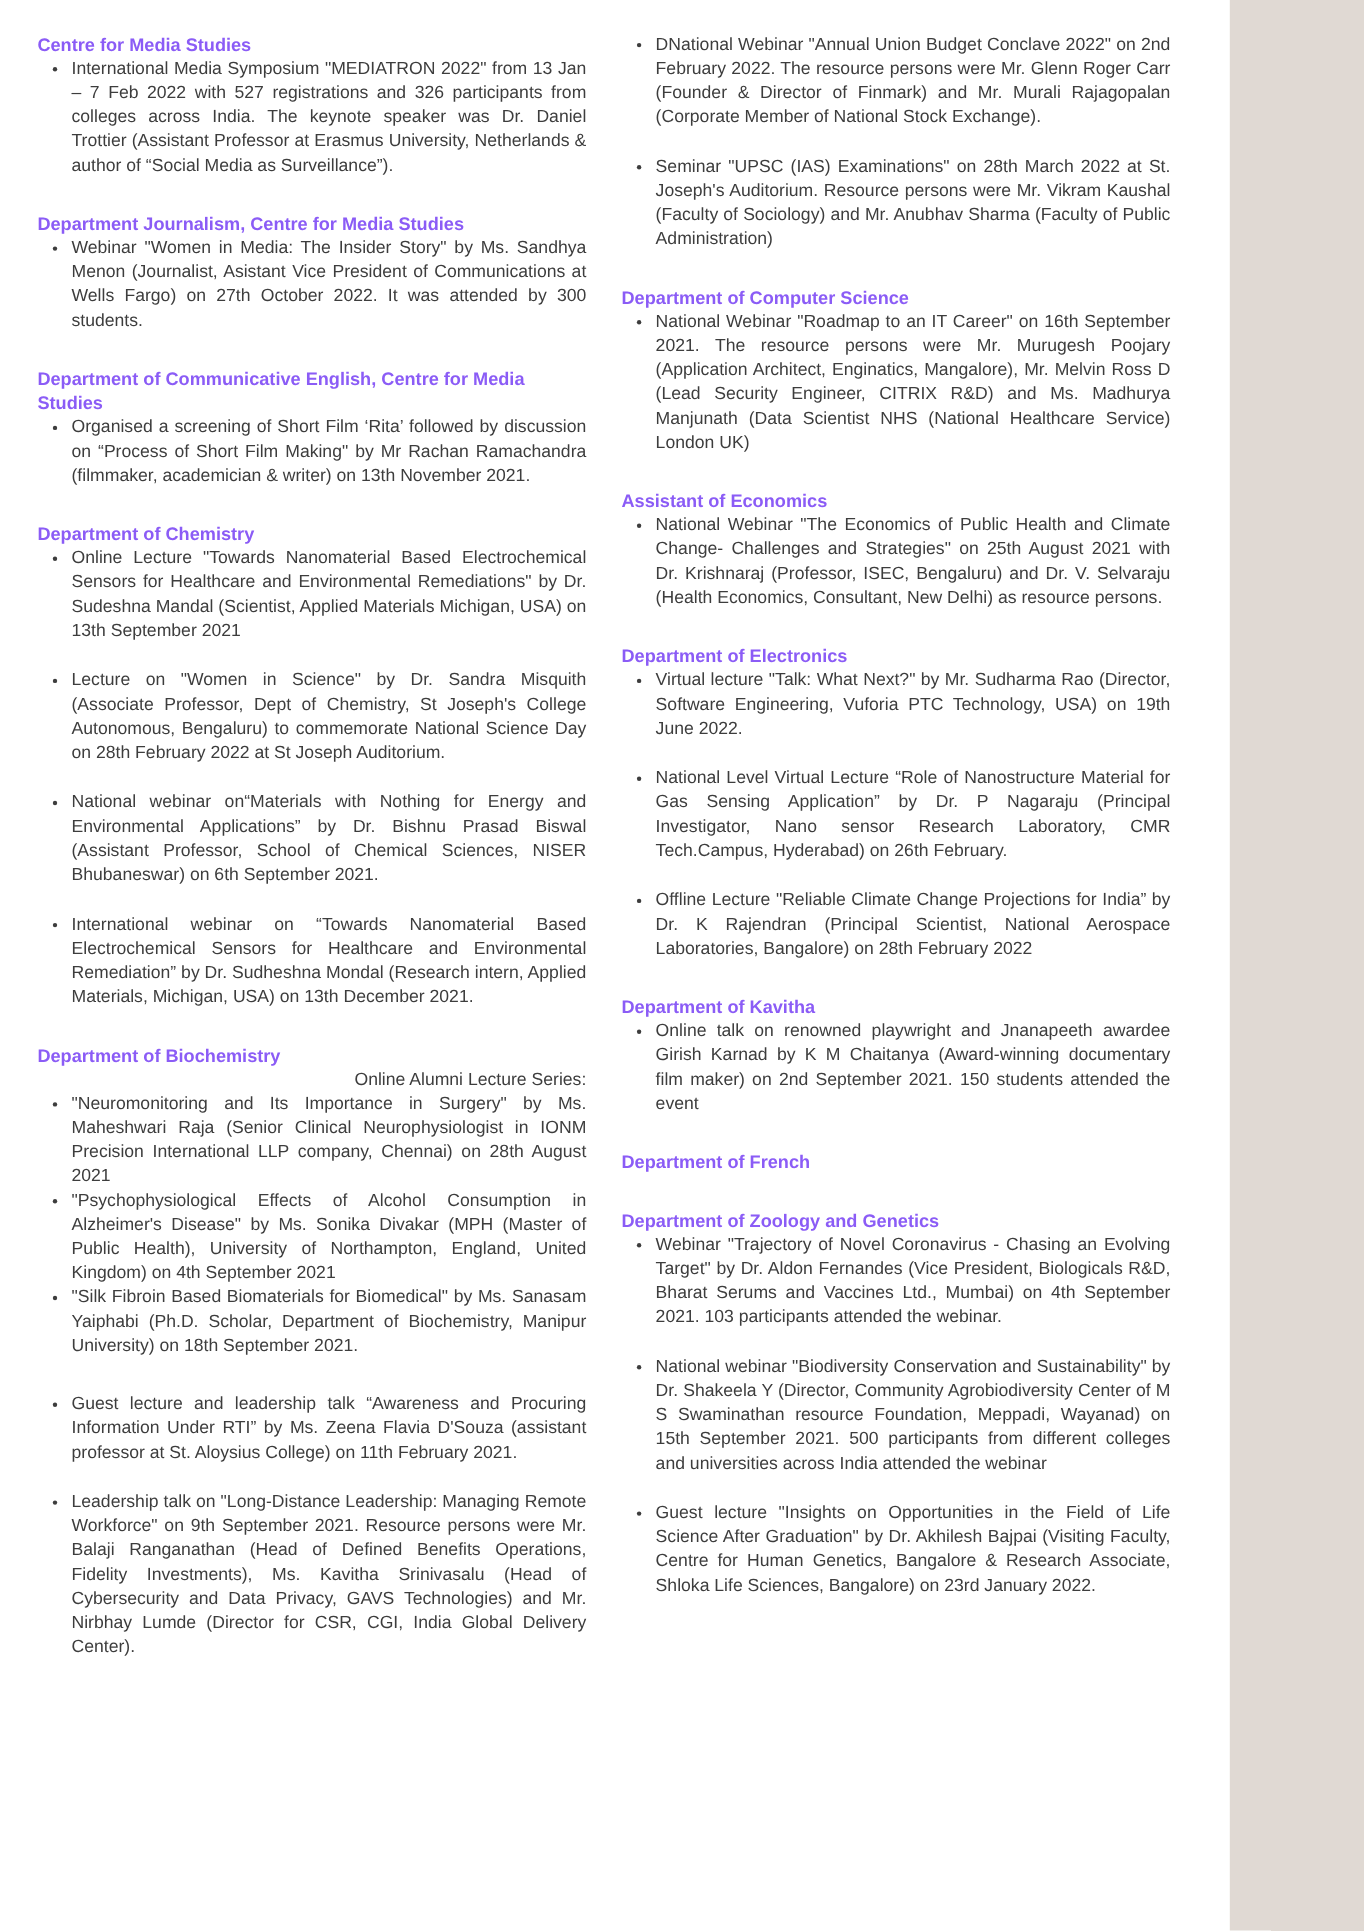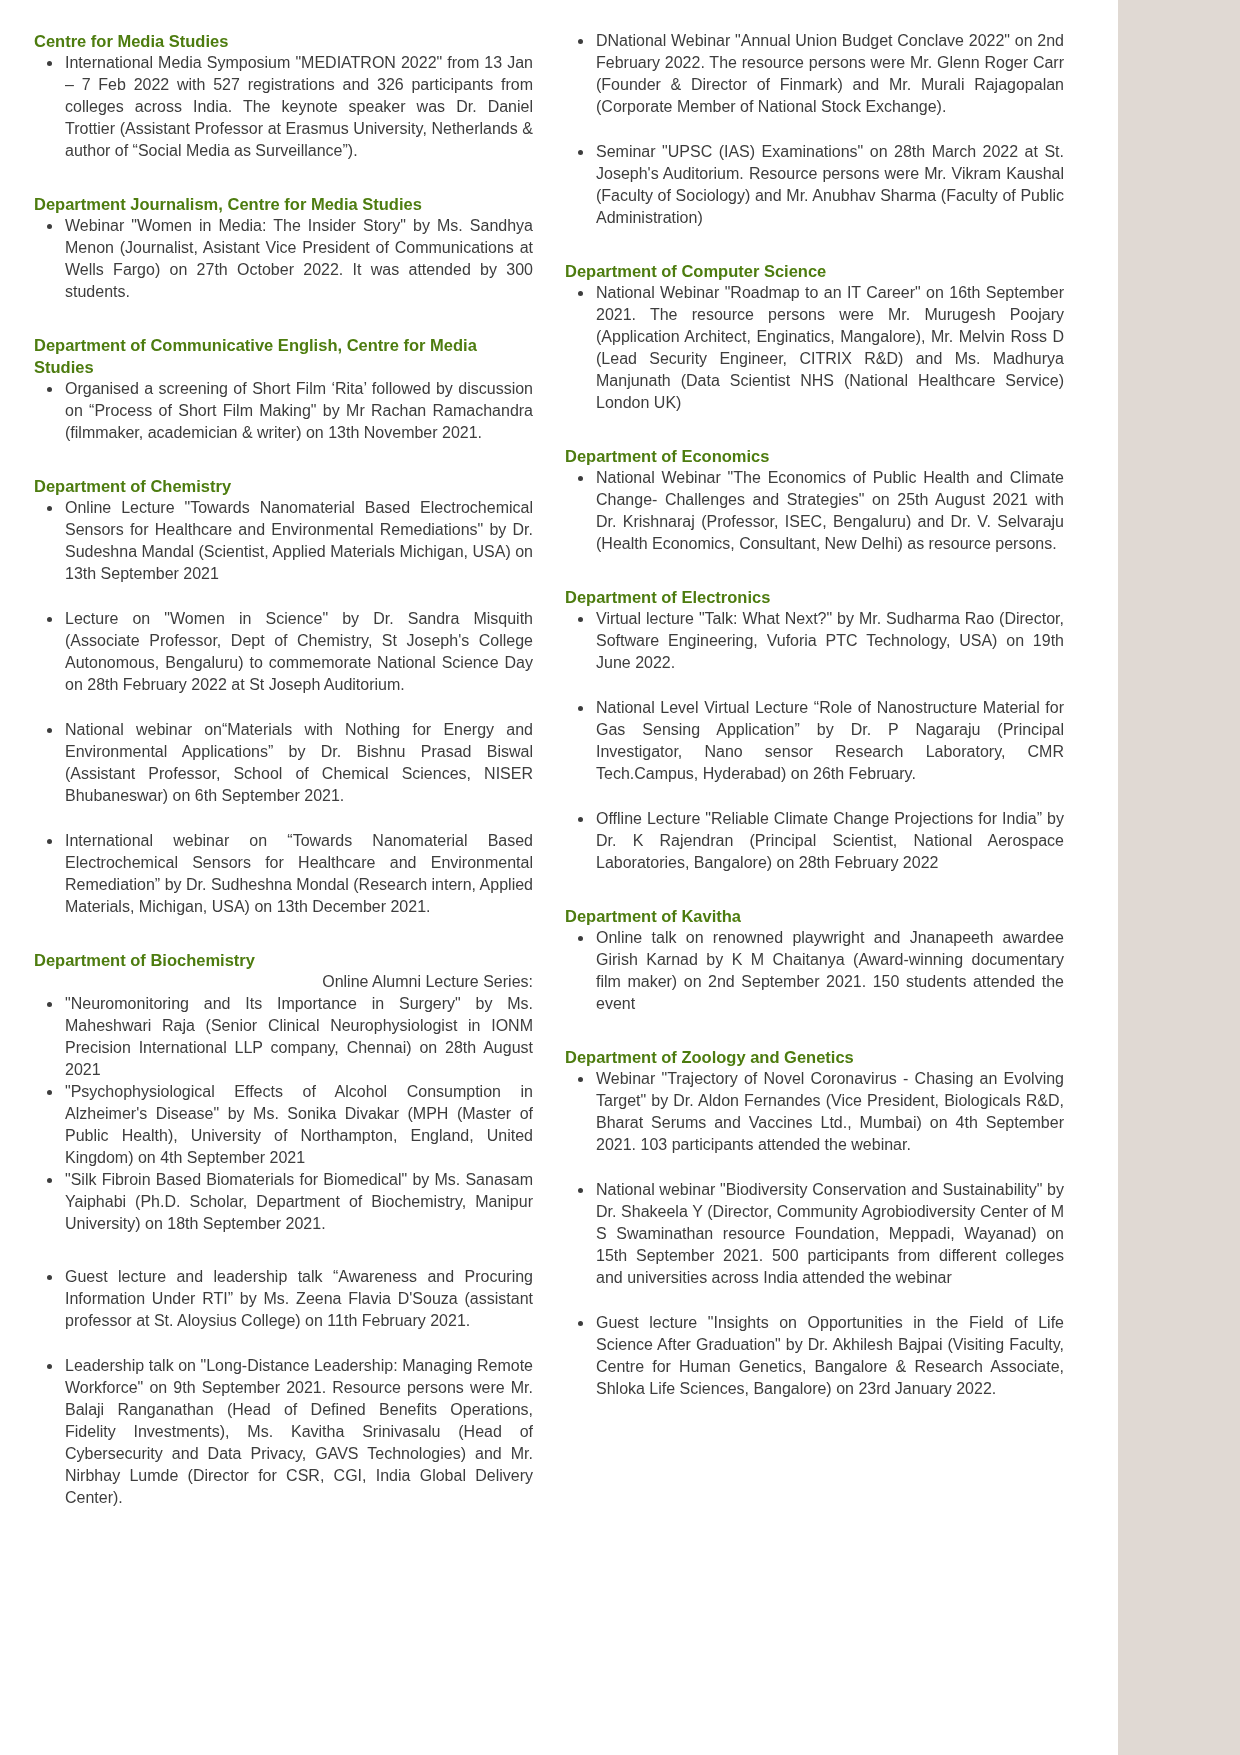--- a/index.html
+++ b/index.html
@@ -28,21 +28,21 @@
     display: flex;
     gap: 32px;
   }
   .column { width: 499px; }
   .section + .section { margin-top: 31px; }
   .heading {
     margin: 0;
     font-size: 16.5px;
     line-height: 22px;
     font-weight: bold;
-    color: #4d7c0f;
+    color: #8b5cf6;
     text-align: left;
   }
   .intro {
     margin: 0;
     font-size: 16px;
     line-height: 22px;
     text-align: right;
   }
   ul.bullets {
     margin: 0;
@@ -115,40 +115,41 @@
           <li>Seminar "UPSC (IAS) Examinations" on 28th March 2022 at St. Joseph's Auditorium. Resource persons were Mr. Vikram Kaushal (Faculty of Sociology) and Mr. Anubhav Sharma (Faculty of Public Administration)</li>
         </ul>
       </div>
       <div class="section">
         <h3 class="heading">Department of Computer Science</h3>
         <ul class="bullets loose">
           <li>National Webinar "Roadmap to an IT Career" on 16th September 2021. The resource persons were Mr. Murugesh Poojary (Application Architect, Enginatics, Mangalore), Mr. Melvin Ross D (Lead Security Engineer, CITRIX R&amp;D) and Ms. Madhurya Manjunath (Data Scientist NHS (National Healthcare Service) London UK)</li>
         </ul>
       </div>
       <div class="section">
-        <h3 class="heading">Department of Economics</h3>
+        <h3 class="heading">Assistant of Economics</h3>
         <ul class="bullets loose">
           <li>National Webinar "The Economics of Public Health and Climate Change- Challenges and Strategies" on 25th August 2021 with Dr. Krishnaraj (Professor, ISEC, Bengaluru) and Dr. V. Selvaraju (Health Economics, Consultant, New Delhi) as resource persons.</li>
         </ul>
       </div>
       <div class="section">
         <h3 class="heading">Department of Electronics</h3>
         <ul class="bullets loose">
           <li>Virtual lecture "Talk: What Next?" by Mr. Sudharma Rao (Director, Software Engineering, Vuforia PTC Technology, USA) on 19th June 2022.</li>
           <li>National Level Virtual Lecture “Role of Nanostructure Material for Gas Sensing Application” by Dr. P Nagaraju (Principal Investigator, Nano sensor Research Laboratory, CMR Tech.Campus, Hyderabad) on 26th February.</li>
           <li>Offline Lecture "Reliable Climate Change Projections for India” by Dr. K Rajendran (Principal Scientist, National Aerospace Laboratories, Bangalore) on 28th February 2022</li>
         </ul>
       </div>
       <div class="section">
         <h3 class="heading">Department of Kavitha</h3>
         <ul class="bullets loose">
           <li>Online talk on renowned playwright and Jnanapeeth awardee Girish Karnad by K M Chaitanya (Award-winning documentary film maker) on 2nd September 2021. 150 students attended the event</li>
         </ul>
       </div>
       <div class="section">
+        <h3 class="heading">Department of French</h3>
       </div>
       <div class="section">
         <h3 class="heading">Department of Zoology and Genetics</h3>
         <ul class="bullets loose">
           <li>Webinar "Trajectory of Novel Coronavirus - Chasing an Evolving Target" by Dr. Aldon Fernandes (Vice President, Biologicals R&amp;D, Bharat Serums and Vaccines Ltd., Mumbai) on 4th September 2021. 103 participants attended the webinar.</li>
           <li>National webinar "Biodiversity Conservation and Sustainability" by Dr. Shakeela Y (Director, Community Agrobiodiversity Center of M S Swaminathan resource Foundation, Meppadi, Wayanad) on 15th September 2021. 500 participants from different colleges and universities across India attended the webinar</li>
           <li>Guest lecture "Insights on Opportunities in the Field of Life Science After Graduation" by Dr. Akhilesh Bajpai (Visiting Faculty, Centre for Human Genetics, Bangalore &amp; Research Associate, Shloka Life Sciences, Bangalore) on 23rd January 2022.</li>
         </ul>
       </div>
     </div>

